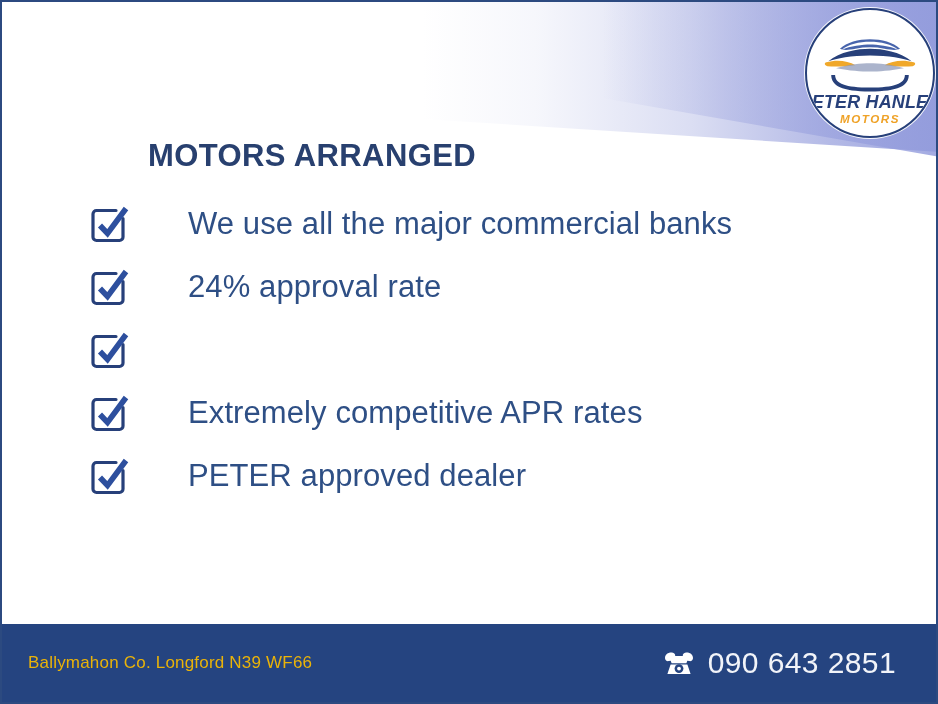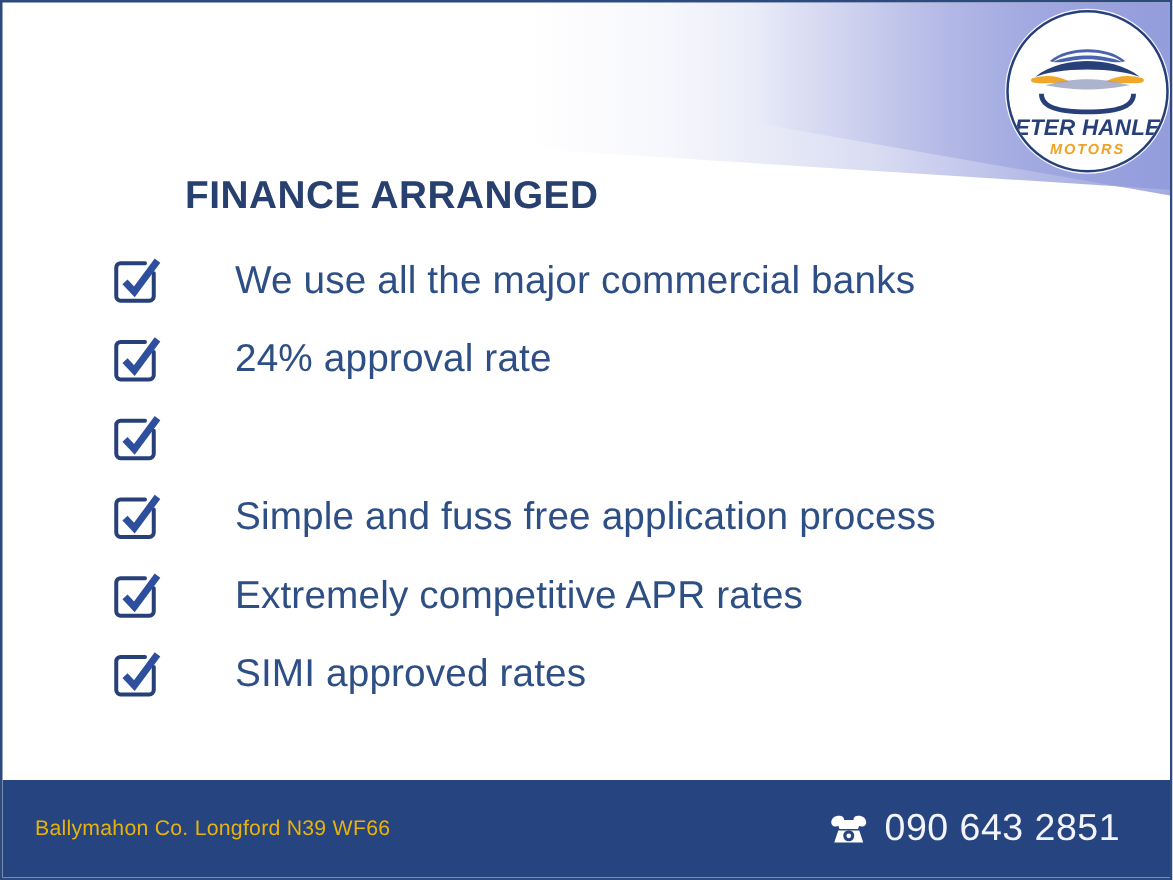--- a/index.html
+++ b/index.html
@@ -173,21 +173,21 @@
       <path d="M30 60 C44 56, 56 55, 65 55 C74 55, 86 56, 100 60 C86 62.5, 74 63.5, 65 63.5 C56 63.5, 44 62.5, 30 60 Z" fill="#8f9bbb" opacity="0.75"></path>
 
       <path d="M25 67 C25 78, 36 84, 65 84 C94 84, 105 78, 105 67 L101 67 C101 76, 90 80, 65 80 C40 80, 29 76, 29 67 Z" fill="#27407a"></path>
 
       <text x="65" y="101" text-anchor="middle" font-family="'Liberation Sans', sans-serif" font-size="18.5" font-weight="bold" font-style="italic" letter-spacing="0.2" fill="#27407a">PETER HANLEY</text>
 
       <text x="65" y="117" text-anchor="middle" font-family="'Liberation Sans', sans-serif" font-size="12" font-weight="bold" font-style="italic" letter-spacing="1.6" fill="#efa227">MOTORS</text>
     </svg>
   </div>
 
-  <div class="headline">FINANCE ARRANGED</div>
+  <div class="headline">MOTORS ARRANGED</div>
 
   <div class="checklist">
 
     <div class="check-row">
       <span class="check-icon">
         <svg viewBox="0 0 46 46" xmlns="http://www.w3.org/2000/svg">
           <path d="M37 17.5 V36 a3.5 3.5 0 0 1 -3.5 3.5 H10.5 A3.5 3.5 0 0 1 7 36 V13 a3.5 3.5 0 0 1 3.5 -3.5 H30" fill="none" stroke="#27407a" stroke-width="3.2" stroke-linecap="round" stroke-linejoin="round"></path>
           <path d="M14 24.5 L21.5 32.5 L40 7.5" fill="none" stroke="#2d4f9e" stroke-width="5.6" stroke-linecap="butt" stroke-linejoin="miter"></path>
         </svg>
       </span>
@@ -206,48 +206,39 @@
 
     <div class="check-row">
       <span class="check-icon">
         <svg viewBox="0 0 46 46" xmlns="http://www.w3.org/2000/svg">
           <path d="M37 17.5 V36 a3.5 3.5 0 0 1 -3.5 3.5 H10.5 A3.5 3.5 0 0 1 7 36 V13 a3.5 3.5 0 0 1 3.5 -3.5 H30" fill="none" stroke="#27407a" stroke-width="3.2" stroke-linecap="round" stroke-linejoin="round"></path>
           <path d="M14 24.5 L21.5 32.5 L40 7.5" fill="none" stroke="#2d4f9e" stroke-width="5.6" stroke-linecap="butt" stroke-linejoin="miter"></path>
         </svg>
       </span>
     </div>
 
-    <div class="check-row">
-      <span class="check-icon">
-        <svg viewBox="0 0 46 46" xmlns="http://www.w3.org/2000/svg">
-          <path d="M37 17.5 V36 a3.5 3.5 0 0 1 -3.5 3.5 H10.5 A3.5 3.5 0 0 1 7 36 V13 a3.5 3.5 0 0 1 3.5 -3.5 H30" fill="none" stroke="#27407a" stroke-width="3.2" stroke-linecap="round" stroke-linejoin="round"></path>
-          <path d="M14 24.5 L21.5 32.5 L40 7.5" fill="none" stroke="#2d4f9e" stroke-width="5.6" stroke-linecap="butt" stroke-linejoin="miter"></path>
-        </svg>
-      </span>
-      <span class="check-label">Simple and fuss free application process</span>
-    </div>
 
     <div class="check-row">
       <span class="check-icon">
         <svg viewBox="0 0 46 46" xmlns="http://www.w3.org/2000/svg">
           <path d="M37 17.5 V36 a3.5 3.5 0 0 1 -3.5 3.5 H10.5 A3.5 3.5 0 0 1 7 36 V13 a3.5 3.5 0 0 1 3.5 -3.5 H30" fill="none" stroke="#27407a" stroke-width="3.2" stroke-linecap="round" stroke-linejoin="round"></path>
           <path d="M14 24.5 L21.5 32.5 L40 7.5" fill="none" stroke="#2d4f9e" stroke-width="5.6" stroke-linecap="butt" stroke-linejoin="miter"></path>
         </svg>
       </span>
       <span class="check-label">Extremely competitive APR rates</span>
     </div>
 
     <div class="check-row">
       <span class="check-icon">
         <svg viewBox="0 0 46 46" xmlns="http://www.w3.org/2000/svg">
           <path d="M37 17.5 V36 a3.5 3.5 0 0 1 -3.5 3.5 H10.5 A3.5 3.5 0 0 1 7 36 V13 a3.5 3.5 0 0 1 3.5 -3.5 H30" fill="none" stroke="#27407a" stroke-width="3.2" stroke-linecap="round" stroke-linejoin="round"></path>
           <path d="M14 24.5 L21.5 32.5 L40 7.5" fill="none" stroke="#2d4f9e" stroke-width="5.6" stroke-linecap="butt" stroke-linejoin="miter"></path>
         </svg>
       </span>
-      <span class="check-label">SIMI approved rates</span>
+      <span class="check-label">PETER approved dealer</span>
     </div>
 
   </div>
 
   <div class="footer">
     <span class="footer-address">Ballymahon Co. Longford N39 WF66</span>
     <span class="footer-phone-group">
       <span class="phone-icon">
         <svg viewBox="0 0 34 30" xmlns="http://www.w3.org/2000/svg">
 

